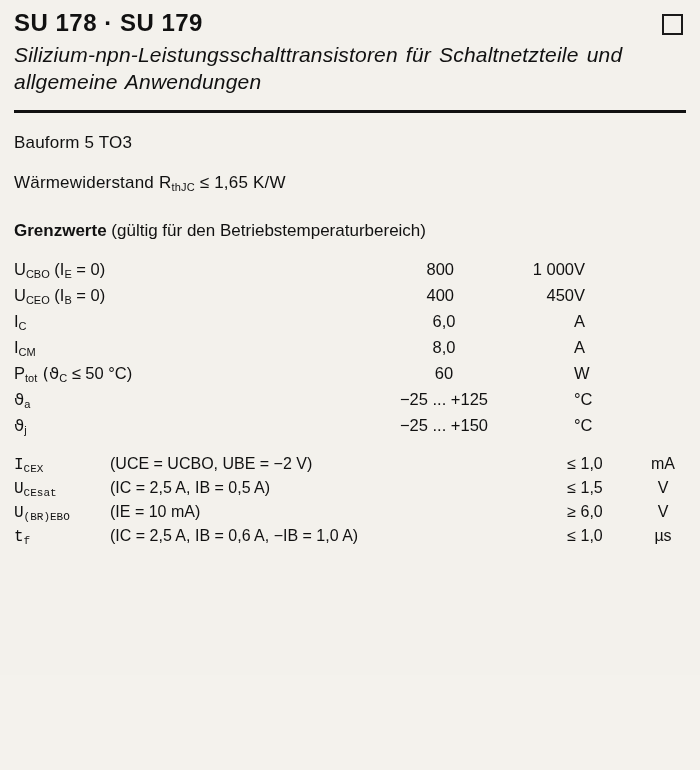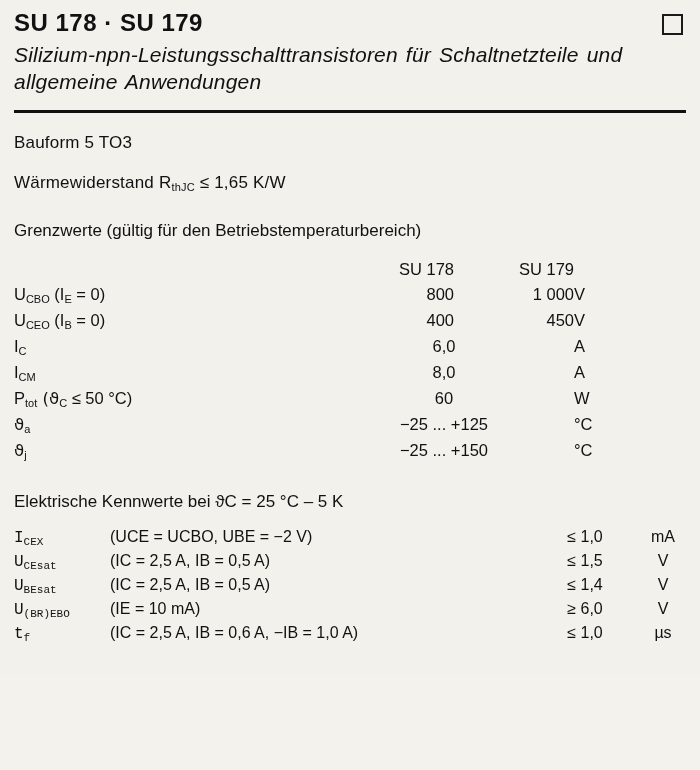--- a/index.html
+++ b/index.html
@@ -64,21 +64,21 @@
   .section-line {
     font-size: 17px;
     margin-top: 20px;
     letter-spacing: 0.2px;
   }
   .sub {
     font-size: 11px;
     vertical-align: -3px;
   }
   .bold {
-    font-weight: normal;
+    font-weight: bold;
   }
   .heading {
     font-size: 17px;
     margin-top: 28px;
   }
   table.limits {
     border-collapse: collapse;
     font-size: 16.5px;
     margin-top: 16px;
     width: 100%;
@@ -134,26 +134,20 @@
   <div class="section-line">
     <span>Wärmewiderstand R</span><span class="sub">thJC</span><span> ≤ 1,65 K/W</span>
   </div>
 
   <div class="heading">
     <span class="bold">Grenzwerte</span><span> (gültig für den Betriebstemperaturbereich)</span>
   </div>
 
   <table class="limits">
     <tbody>
-          <tr class="hdr-row">
-      <td class="c-label"></td>
-      <td class="c-a">SU 178</td>
-      <td class="c-b">SU 179</td>
-      <td class="c-unit"></td>
-    </tr>
 
     <tr>
       <td class="c-label"><span>U</span><span class="sub">CBO</span><span> (I</span><span class="sub">E</span><span> = 0)</span></td>
       <td class="c-a">800</td>
       <td class="c-b">1 000</td>
       <td class="c-unit">V</td>
     </tr>
 
     <tr>
       <td class="c-label"><span>U</span><span class="sub">CEO</span><span> (I</span><span class="sub">B</span><span> = 0)</span></td>
@@ -187,45 +181,36 @@
     </tr>
 
     <tr>
       <td class="c-label"><span class="greek">ϑ</span><span class="sub">j</span></td>
       <td class="c-span" colspan="2">−25 ... +150</td>
       <td class="c-unit">°C</td>
     </tr>
   </tbody>
       </table>
 
-  <div class="heading">
-    <span class="bold">Elektrische Kennwerte</span><span> bei ϑC = 25 °C – 5 K</span>
-  </div>
 
   <table class="chars">
     <tbody>
           <tr>
       <td class="k-sym"><span>I</span><span class="sub">CEX</span></td>
       <td class="k-cond">(UCE = UCBO, UBE = −2 V)</td>
       <td class="k-val">≤ 1,0</td>
       <td class="k-unit">mA</td>
     </tr>
     <tr>
       <td class="k-sym"><span>U</span><span class="sub">CEsat</span></td>
       <td class="k-cond">(IC = 2,5 A, IB = 0,5 A)</td>
       <td class="k-val">≤ 1,5</td>
       <td class="k-unit">V</td>
     </tr>
     <tr>
-      <td class="k-sym"><span>U</span><span class="sub">BEsat</span></td>
-      <td class="k-cond">(IC = 2,5 A, IB = 0,5 A)</td>
-      <td class="k-val">≤ 1,4</td>
-      <td class="k-unit">V</td>
-    </tr>
-    <tr>
       <td class="k-sym"><span>U</span><span class="sub">(BR)EBO</span></td>
       <td class="k-cond">(IE = 10 mA)</td>
       <td class="k-val">≥ 6,0</td>
       <td class="k-unit">V</td>
     </tr>
     <tr>
       <td class="k-sym"><span>t</span><span class="sub">f</span></td>
       <td class="k-cond">(IC = 2,5 A, IB = 0,6 A, −IB = 1,0 A)</td>
       <td class="k-val">≤ 1,0</td>
       <td class="k-unit">µs</td>

